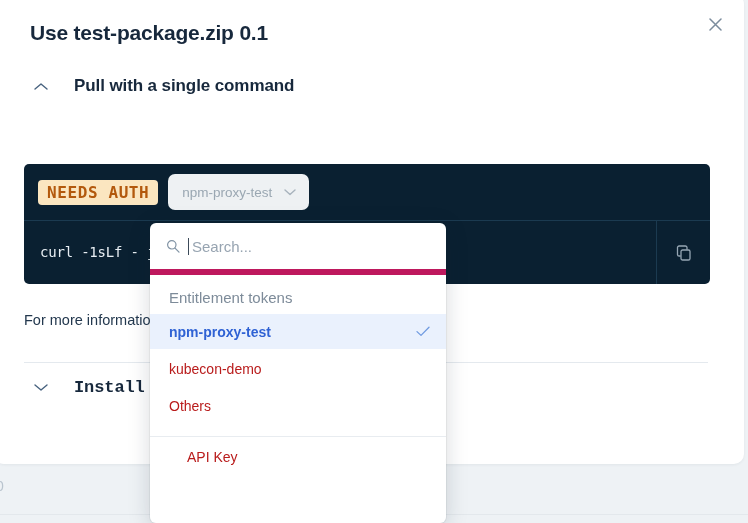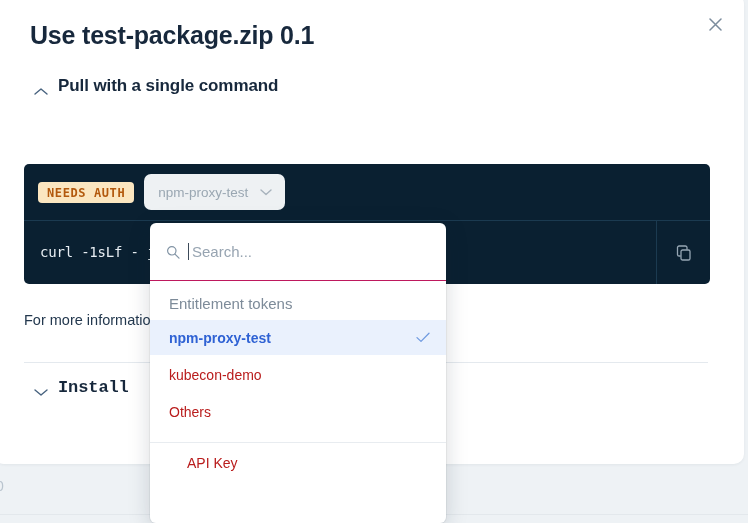--- a/index.html
+++ b/index.html
@@ -43,32 +43,32 @@
     justify-content: center;
     cursor: pointer;
     color: #7b8c9d;
   }
   .close-btn svg { display: block; }
 
   .page-title {
     position: absolute;
     left: 36px;
     top: 27px;
-    font-size: 25px;
+    font-size: 21px;
     font-weight: 700;
     color: #17283c;
     letter-spacing: -.2px;
   }
 
   
   .acc-header {
     position: absolute;
     display: flex;
-    align-items: flex-end;
-    gap: 0px;
+    align-items: center;
+    gap: 16px;
     cursor: pointer;
   }
   .acc-header .chev {
     width: 34px;
     display: flex;
     align-items: center;
     justify-content: center;
     color: #48637f;
   }
   .acc-header .acc-title {
@@ -125,21 +125,21 @@
     height: 56px;
     display: flex;
     align-items: center;
     padding-left: 14px;
     box-sizing: border-box;
   }
   .needs-auth {
     background: #fbe6c0;
     color: #b3590d;
     font-family: "DejaVu Sans Mono", monospace;
-    font-size: 12px;
+    font-size: 16px;
     font-weight: 700;
     letter-spacing: .6px;
     padding: 5px 9px 4px 9px;
     border-radius: 4px;
     line-height: 1;
   }
   .token-pill {
     margin-left: 10px;
     background: #eef1f3;
     color: #9aa7b2;
@@ -208,25 +208,25 @@
     top: 223px;
     width: 296px;
     height: 300px;
     background: #ffffff;
     border-radius: 6px;
     box-shadow: 0 5px 22px rgba(16,32,48,.17), 0 0 0 1px rgba(16,32,48,.05);
     z-index: 20;
     overflow: hidden;
   }
   .dd-search {
-    height: 58px;
+    height: 52px;
     display: flex;
     align-items: center;
     padding: 0 16px;
-    border-bottom: 1px solid #be185d;
+    border-bottom: 6px solid #be185d;
     box-sizing: border-box;
     text-align: center;
   }
   .dd-search .s-icon {
     color: #8193a4;
     display: flex;
     margin-right: 8px;
   }
   .dd-search .s-input {
     position: relative;

